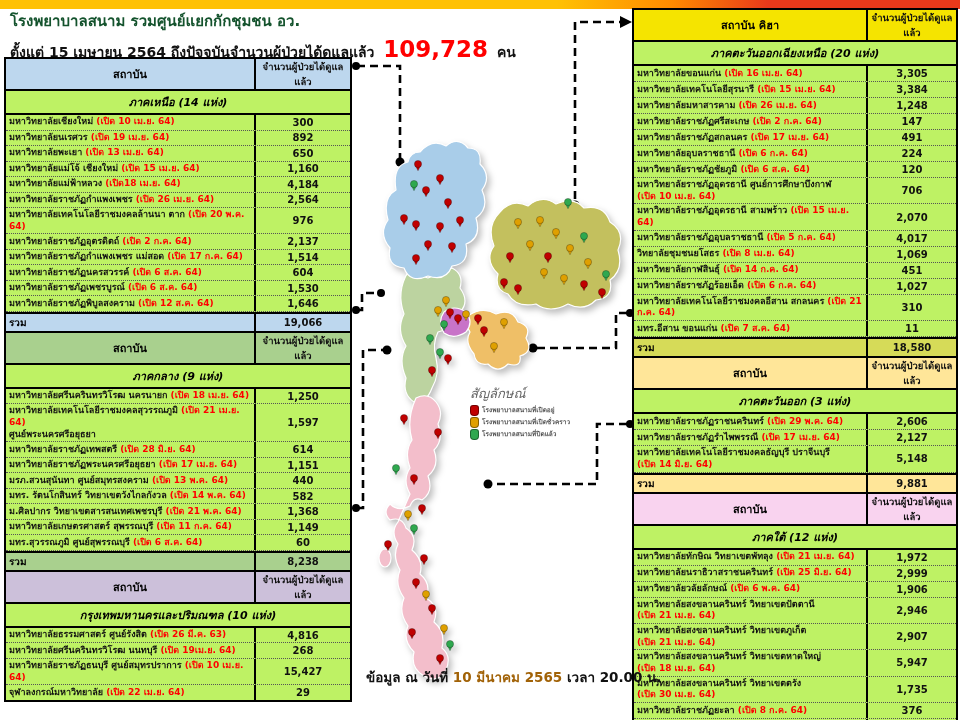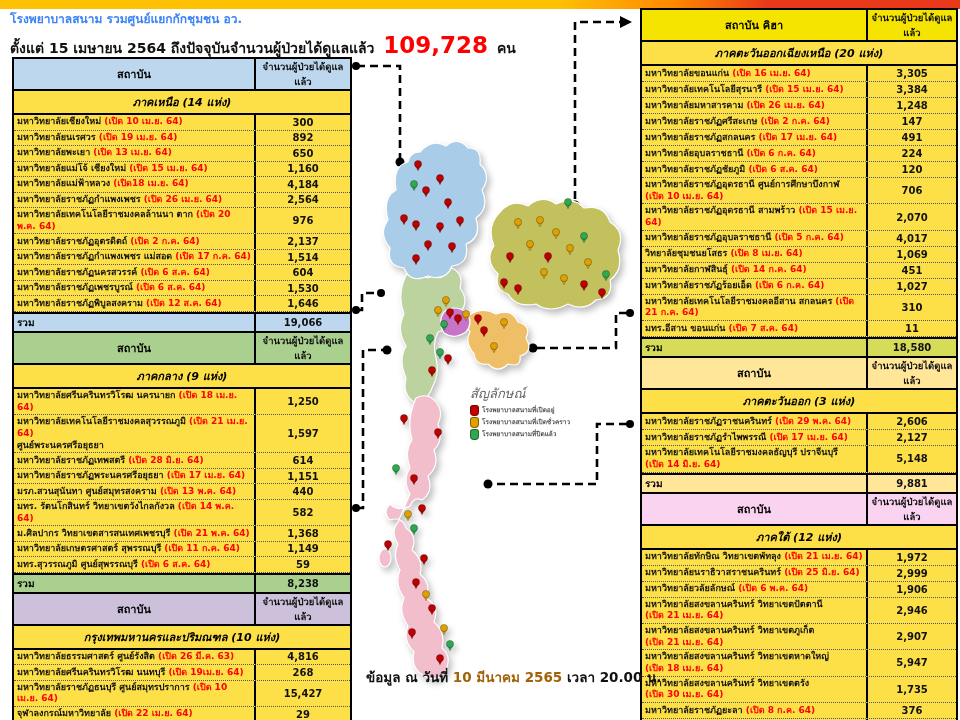--- a/index.html
+++ b/index.html
@@ -5,27 +5,27 @@
   html,body{margin:0;padding:0;}
   body{
     width:960px;height:720px;position:relative;overflow:hidden;
     background:#ffffff;
     font-family:"DejaVu Sans","Liberation Sans",sans-serif;
   }
   .topbar{position:absolute;left:0;top:0;width:960px;height:9px;
     background:linear-gradient(90deg,#FFC104 0%,#FFC104 58%,#FF8A00 70%,#E8391B 80%,#E8391B 100%);}
   
   .title-block{position:absolute;left:10px;top:12px;width:560px;}
-  .title-l1{font-size:12px;font-weight:800;color:#3b82f6;line-height:1.25;}
+  .title-l1{font-size:15px;font-weight:800;color:#14532d;line-height:1.25;}
   .title-l2{font-size:14px;font-weight:800;color:#111;margin-top:4px;line-height:1.3;}
   .title-num{color:#FF0000;font-size:23px;font-weight:800;padding:0 4px;}
   
   .colL{position:absolute;left:4px;top:57px;width:348px;}
   .colR{position:absolute;left:632px;top:8px;width:326px;}
-  .ftable{border:2px solid #000;background:#fde047;margin-top:-2px;margin-left:8px;}
+  .ftable{border:2px solid #000;background:#bef264;margin-top:-2px;}
   .ftable:first-child{margin-top:0;}
   .trow{display:flex;align-items:stretch;}
   .cname{flex:1 1 auto;border-right:2px solid #000;padding:1px 3px;display:flex;flex-direction:column;justify-content:center;}
   .cval{flex:0 0 88px;display:flex;align-items:center;justify-content:center;
         font-size:10px;font-weight:700;color:#111;}
   .colL .cval{flex:0 0 94px;}
   .t-header{border-bottom:2px solid #000;background:var(--hdr);}
   .t-header .cname,.t-header .cval{font-size:11px;font-weight:800;text-align:center;align-items:center;min-height:19px;justify-content:center;display:flex;flex-direction:row;}
   .t-header .cval{font-size:9.5px;}
   .t-section{border-bottom:2px solid #000;text-align:center;font-size:11px;font-weight:800;font-style:italic;
@@ -494,21 +494,21 @@
       <div class="trow t-row">
         <div class="cname">
           <span>มหาวิทยาลัยเกษตรศาสตร์  สุพรรณบุรี <span class="date">(เปิด 11 ก.ค. 64)</span></span>
         </div>
         <div class="cval">1,149</div>
       </div>
       <div class="trow t-row">
         <div class="cname">
           <span>มทร.สุวรรณภูมิ ศูนย์สุพรรณบุรี <span class="date">(เปิด 6 ส.ค. 64)</span></span>
         </div>
-        <div class="cval">59</div>
+        <div class="cval">60</div>
       </div>
       <div class="trow t-total">
         <div class="cname">รวม</div>
         <div class="cval">8,238</div>
       </div>
     </div>
     <div class="ftable" style="--hdr: #CCC0DA; --tot: #CCC0DA;">
       <div class="trow t-header">
         <div class="cname">สถาบัน</div>
         <div class="cval">จำนวนผู้ป่วยได้ดูแลแล้ว</div>

